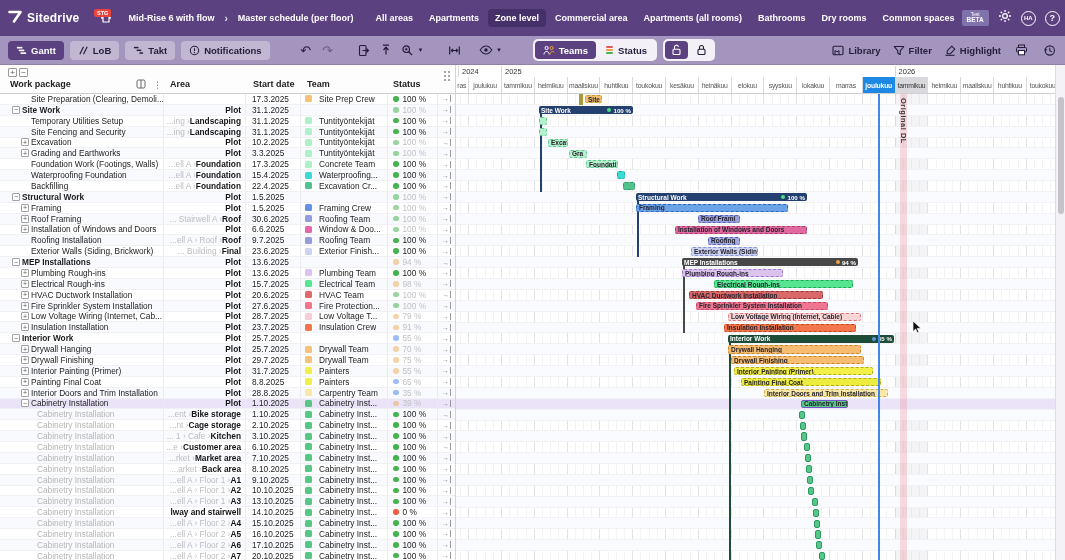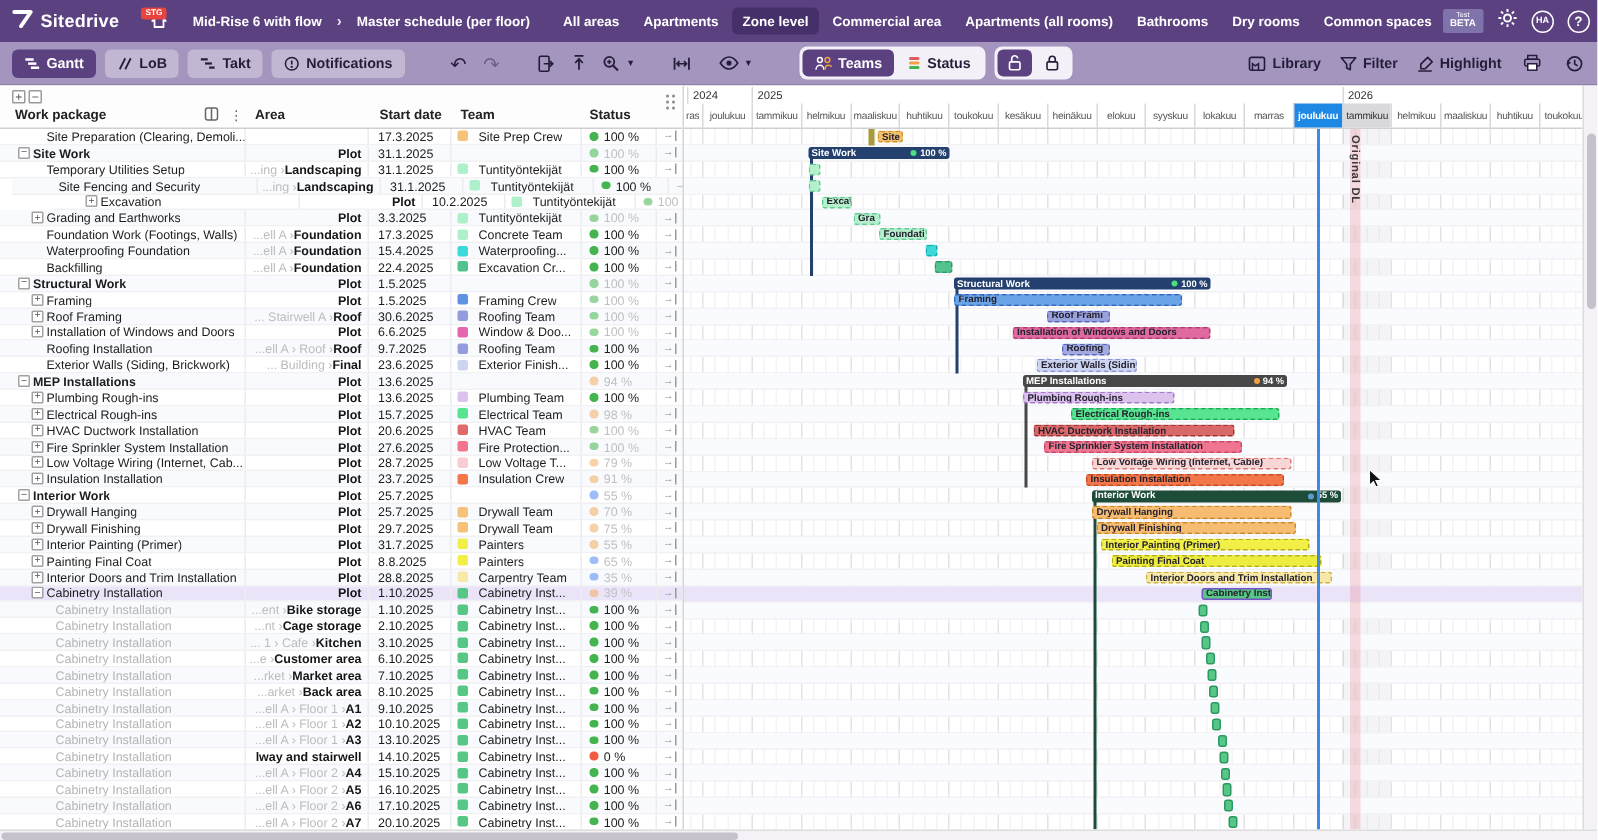--- a/index.html
+++ b/index.html
@@ -1,18 +1,18 @@
 <!DOCTYPE html>
 <html><head>
 <meta charset="utf-8">
 <style>
   *{margin:0;padding:0;box-sizing:border-box}
   html,body{width:1065px;height:560px;overflow:hidden;font-family:"Liberation Sans",sans-serif;background:#fff}
   
-  #topbar{height:28px;background:#5b4180;display:flex;align-items:center;color:#fff;padding:0 8px;position:relative}
+  #topbar{height:36px;background:#5b4180;display:flex;align-items:center;color:#fff;padding:0 8px;position:relative}
   .logo-wrap{display:flex;align-items:center;gap:5px;position:relative;padding-right:14px}
   .logo-word{font-size:12px;font-weight:bold;letter-spacing:.2px}
   .stg-badge{position:absolute;top:0px;left:86px;background:#e8433c;color:#fff;font-size:5.5px;font-weight:bold;padding:1px 3px;border-radius:2px}
   .home-btn{margin:0 10px 0 6px;display:flex;align-items:center}
   #nav{display:flex;align-items:center;gap:2px;font-size:9px;font-weight:600;white-space:nowrap}
   .nav-item{padding:4px 7px;border-radius:4px;cursor:default}
   .nav-item.active{background:#46306a}
   .nav-chev{font-size:10px;opacity:.85;margin:0 1px}
   #topbar-right{margin-left:auto;display:flex;align-items:center;gap:9px}
   .beta-badge{background:#8073ab;border-radius:2px;padding:2px 5px;text-align:center;line-height:1.05}
@@ -365,21 +365,21 @@
             <span class="tname">Tuntityöntekijät</span>
           </div>
           <div class="c cstatus">
             <span class="dot" style="background: rgb(68, 180, 78);"></span>
             <span class="pct">100 %</span>
           </div>
           <div class="c cgoto">
             <span class="goto">→</span>
           </div>
         </div>
-        <div class="trow alt" style="height: 10.8837px; margin-left: 8px;">
+        <div class="trow alt" style="height: 10.8837px;">
           <div class="c cwp" style="padding-left: 21px;">
             <span class="sp"></span>
             <span class="wpt">Site Fencing and Security</span>
           </div>
           <div class="c carea">
             <span class="apre">...ing › </span>
             <span class="ab">Landscaping</span>
           </div>
           <div class="c cstart">
             <span>31.1.2025</span>
@@ -389,21 +389,21 @@
             <span class="tname">Tuntityöntekijät</span>
           </div>
           <div class="c cstatus">
             <span class="dot" style="background: rgb(68, 180, 78);"></span>
             <span class="pct">100 %</span>
           </div>
           <div class="c cgoto">
             <span class="goto">→</span>
           </div>
         </div>
-        <div class="trow" style="height: 10.8837px; margin-left: 36px;">
+        <div class="trow" style="height: 10.8837px;">
           <div class="c cwp" style="padding-left: 21px;">
             <span class="tog">+</span>
             <span class="wpt">Excavation</span>
           </div>
           <div class="c carea">
             <span class="ab">Plot</span>
           </div>
           <div class="c cstart">
             <span>10.2.2025</span>
           </div>

